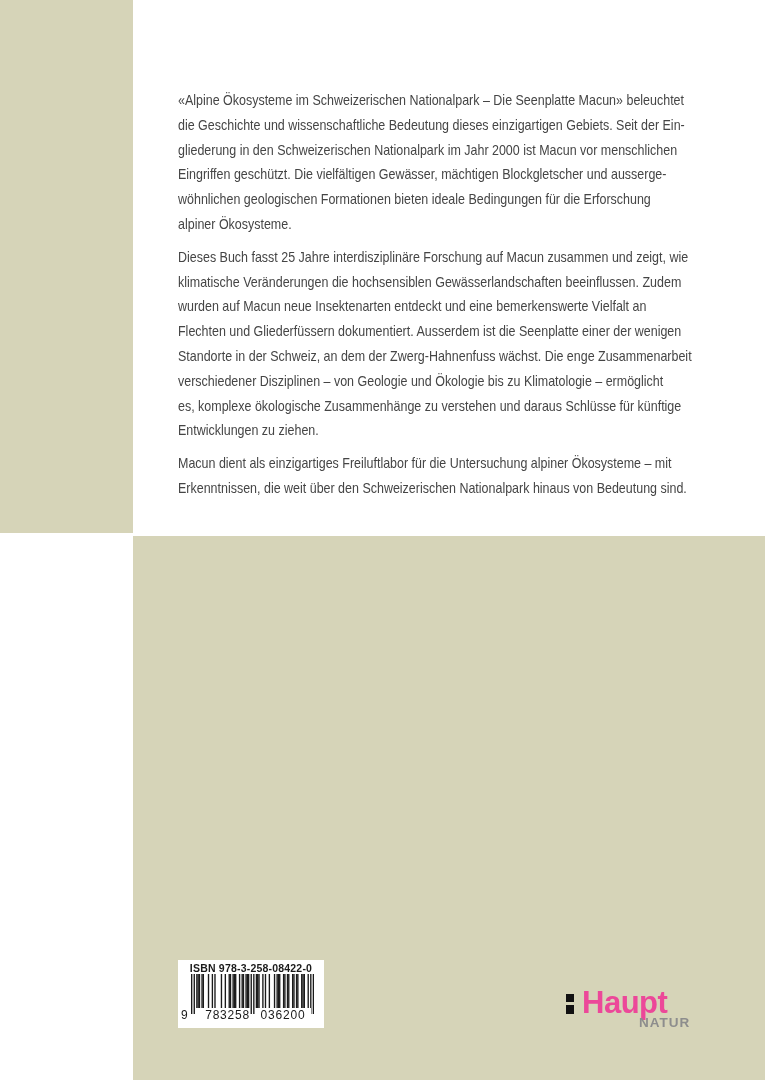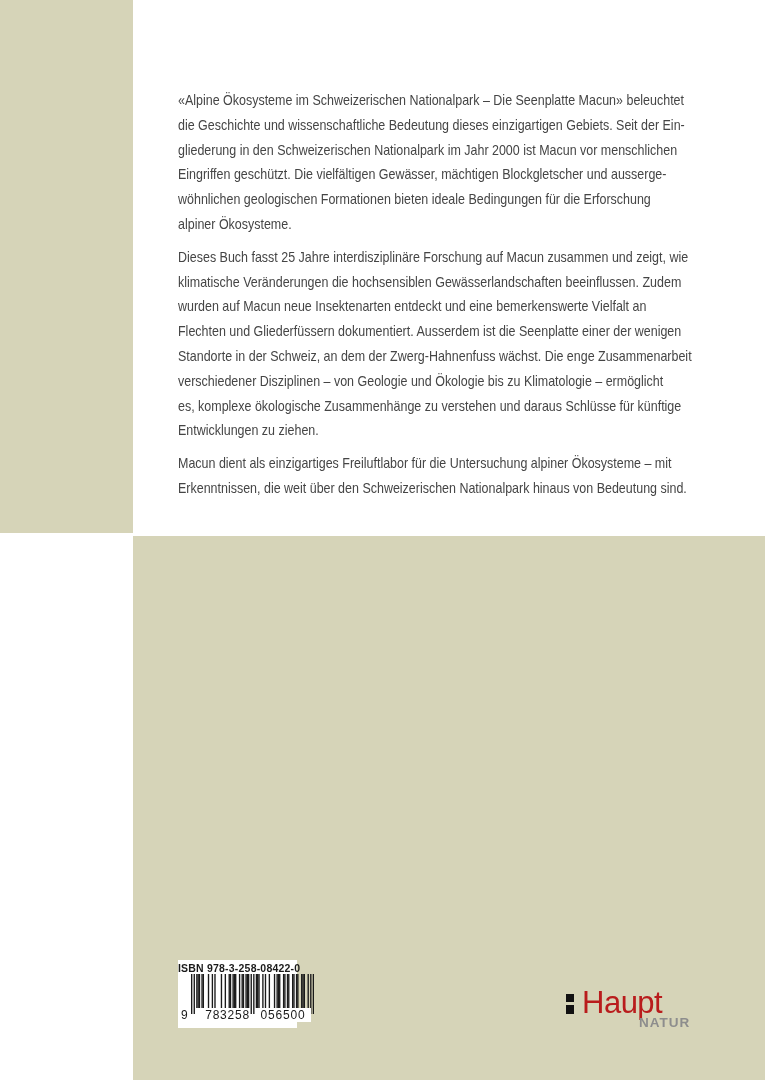--- a/index.html
+++ b/index.html
@@ -18,21 +18,21 @@
   .blurb {
     position:absolute; left:178px; top:88px; width:680px;
     transform:scaleX(0.86); transform-origin:0 0;
     font-size:14.5px; line-height:24.8px;
     color:#454545;
   }
   .para { white-space:pre-line; margin:0 0 8px 0; }
 
   
   .isbn-box {
-    position:absolute; left:178px; top:960px; width:119px; height:68px;
+    position:absolute; left:178px; top:960px; width:146px; height:68px;
     background:#ffffff;
   }
   .bc-label {
     position:absolute; top:2px; left:0; right:0;
     text-align:center; font-size:10.5px; font-weight:600;
     letter-spacing:0.2px; color:#1a1a1a; white-space:nowrap;
   }
   .bc-bars { position:absolute; top:14px; left:13px; width:123px; height:40px; }
   .bc-digits {
     position:absolute; top:48px; left:0; right:0; height:16px;
@@ -43,22 +43,22 @@
   .bc-d1 { left:17px; width:55px; text-align:right; background:#ffffff; }
   .bc-d2 { left:77px; width:56px; text-align:center; background:#ffffff; }
 
   
   .logo-mark { position:absolute; left:566px; top:994px; width:8px; }
   .logo-mark .sq { width:8px; background:#111111; }
   .logo-mark .sq1 { height:8px; margin-bottom:3px; }
   .logo-mark .sq2 { height:9px; }
   .logo-name {
     position:absolute; left:582px; top:987px;
-    font-size:31px; font-weight:normal; letter-spacing:-0.5px;
-    color:#b91c1c; line-height:31px; white-space:nowrap;
+    font-size:31px; font-weight:bold; letter-spacing:-0.5px;
+    color:#ec4899; line-height:31px; white-space:nowrap;
   }
   .logo-imprint {
     position:absolute; left:639px; top:1015px;
     font-size:13.5px; letter-spacing:1px; color:#8d8d8d; white-space:nowrap;font-weight:bold;
   }
 </style>
 </head>
 <body>
 
 <div id="panel-top-left" class="panel" style="background: rgb(214, 212, 184);"></div>
@@ -132,21 +132,21 @@
       <rect x="85" y="0" width="1.05" height="34" fill="#1a1a1a"></rect>
       <rect x="86" y="0" width="1.05" height="34" fill="#1a1a1a"></rect>
       <rect x="87" y="0" width="1.05" height="34" fill="#1a1a1a"></rect>
       <rect x="90" y="0" width="1.05" height="34" fill="#1a1a1a"></rect>
       <rect x="92" y="0" width="1.05" height="40" fill="#1a1a1a"></rect>
       <rect x="94" y="0" width="1.05" height="40" fill="#1a1a1a"></rect>
     </svg>
   <div class="bc-digits">
     <span class="bc-d0">9</span>
     <span class="bc-d1">783258</span>
-    <span class="bc-d2">056500</span>
+    <span class="bc-d2">036200</span>
   </div>
 </div>
 
 <div class="logo-mark">
   <div class="sq sq1"></div>
   <div class="sq sq2"></div>
 </div>
 <div class="logo-name">Haupt</div>
 <div class="logo-imprint">NATUR</div>
 

